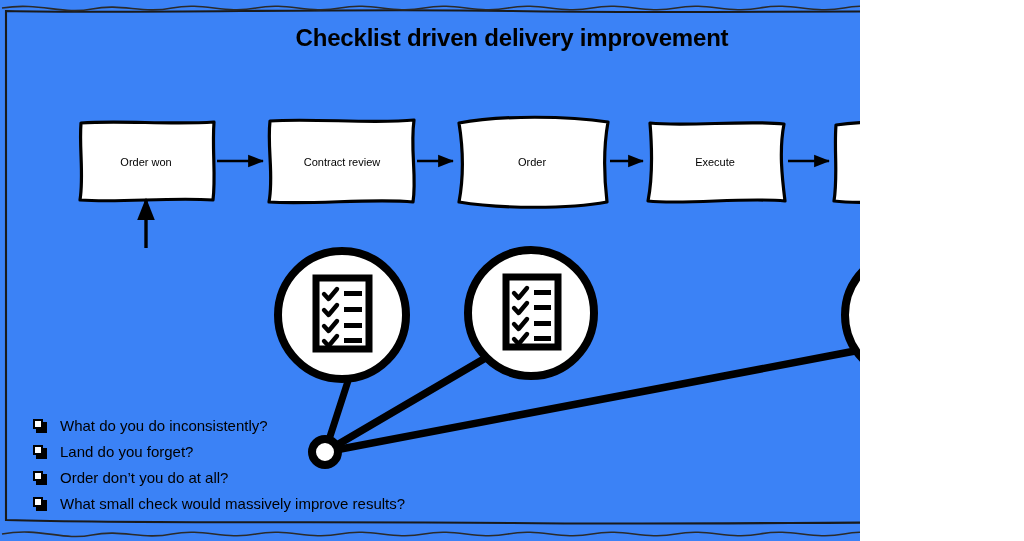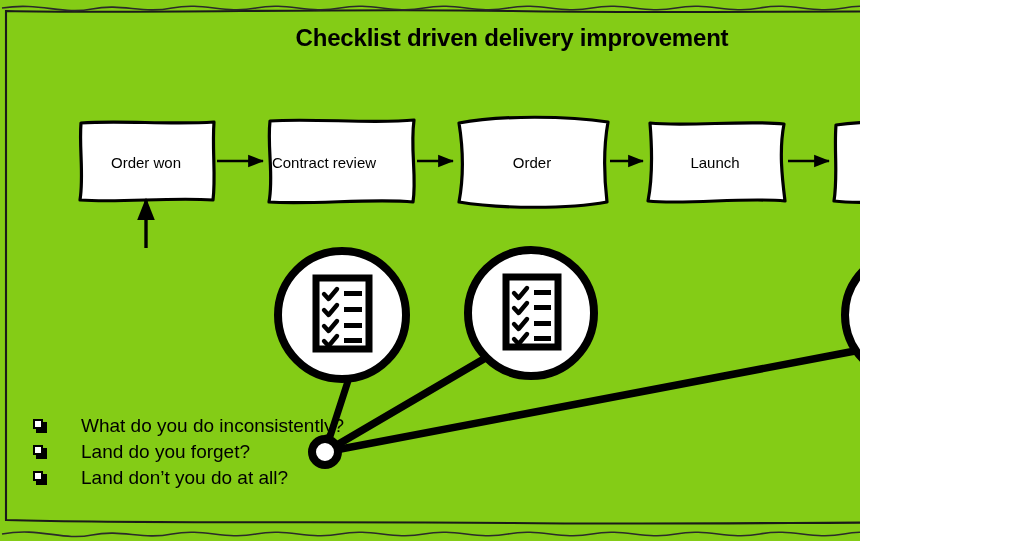--- a/index.html
+++ b/index.html
@@ -8,21 +8,21 @@
     background: #ffffff;
   }
   body {
     font-family: "Liberation Sans", sans-serif;
     -webkit-font-smoothing: antialiased;
   }
   #slide {
     position: relative;
     width: 860px;
     height: 541px;
-    background: #84cc16;
+    background: #3b82f6;
     overflow: hidden;
   }
   #slide-svg {
     position: absolute;
     left: 0;
     top: 0;
     width: 1024px;
     height: 541px;
   }
   .lbl {
@@ -34,21 +34,21 @@
   #title {
     left: 0;
     top: 24px;
     width: 1024px;
     text-align: center;
     font-size: 24px;
     font-weight: bold;
     letter-spacing: -0.2px;
   }
   .box-label {
-    font-size: 15px;
+    font-size: 11px;
     text-align: left;
     transform: translate(-50%, -50%);
   }
   #bullets {
     position: absolute;
     left: 33px;
     top: 413px;
     width: 560px;
   }
   .bullet-row {
@@ -77,24 +77,23 @@
   .bullet-box .shadow {
     position: absolute;
     left: 3px;
     top: 3px;
     width: 11px;
     height: 11px;
     background: #000;
     box-sizing: border-box;
   }
   .bullet-text {
-    font-size: 19px;
+    font-size: 15px;
     line-height: 25px;
     color: #000;
-    margin-left: 21px;
   }
 </style>
 </head>
 <body>
 
 <div id="slide">
 
   <svg id="slide-svg" viewBox="0 0 1024 541">
     <defs>
       <marker id="arrowhead" markerWidth="7" markerHeight="7" refX="6.2" refY="3" orient="auto" markerUnits="strokeWidth">
@@ -215,23 +214,23 @@
     </g>
 
     <g>
       <circle cx="325" cy="452" r="13" fill="#ffffff" stroke="#000000" stroke-width="8"></circle>
     </g>
   </svg>
 
   <div class="lbl" id="title">Checklist driven delivery improvement</div>
 
   <div class="lbl box-label" style="left:146px; top:162px;">Order won</div>
-  <div class="lbl box-label" style="left:324px; top:162px;">Contract review</div>
+  <div class="lbl box-label" style="left:342px; top:162px;">Contract review</div>
   <div class="lbl box-label" style="left:532px; top:162px;">Order</div>
-  <div class="lbl box-label" style="left:715px; top:162px;">Launch</div>
+  <div class="lbl box-label" style="left:715px; top:162px;">Execute</div>
   <div class="lbl box-label" style="left:907px; top:162px;">Order</div>
 
   <div id="bullets">
     <div class="bullet-row">
       <span class="bullet-box">
           <span class="shadow"></span>
           <span class="sq"></span>
         </span>
       <span class="bullet-text">What do you do inconsistently?</span>
     </div>
@@ -240,17 +239,24 @@
           <span class="shadow"></span>
           <span class="sq"></span>
         </span>
       <span class="bullet-text">Land do you forget?</span>
     </div>
     <div class="bullet-row">
       <span class="bullet-box">
           <span class="shadow"></span>
           <span class="sq"></span>
         </span>
-      <span class="bullet-text">Land don’t you do at all?</span>
+      <span class="bullet-text">Order don’t you do at all?</span>
+    </div>
+    <div class="bullet-row">
+      <span class="bullet-box">
+          <span class="shadow"></span>
+          <span class="sq"></span>
+        </span>
+      <span class="bullet-text">What small check would massively improve results?</span>
     </div>
   </div>
 
 </div>
 
 </body></html>

